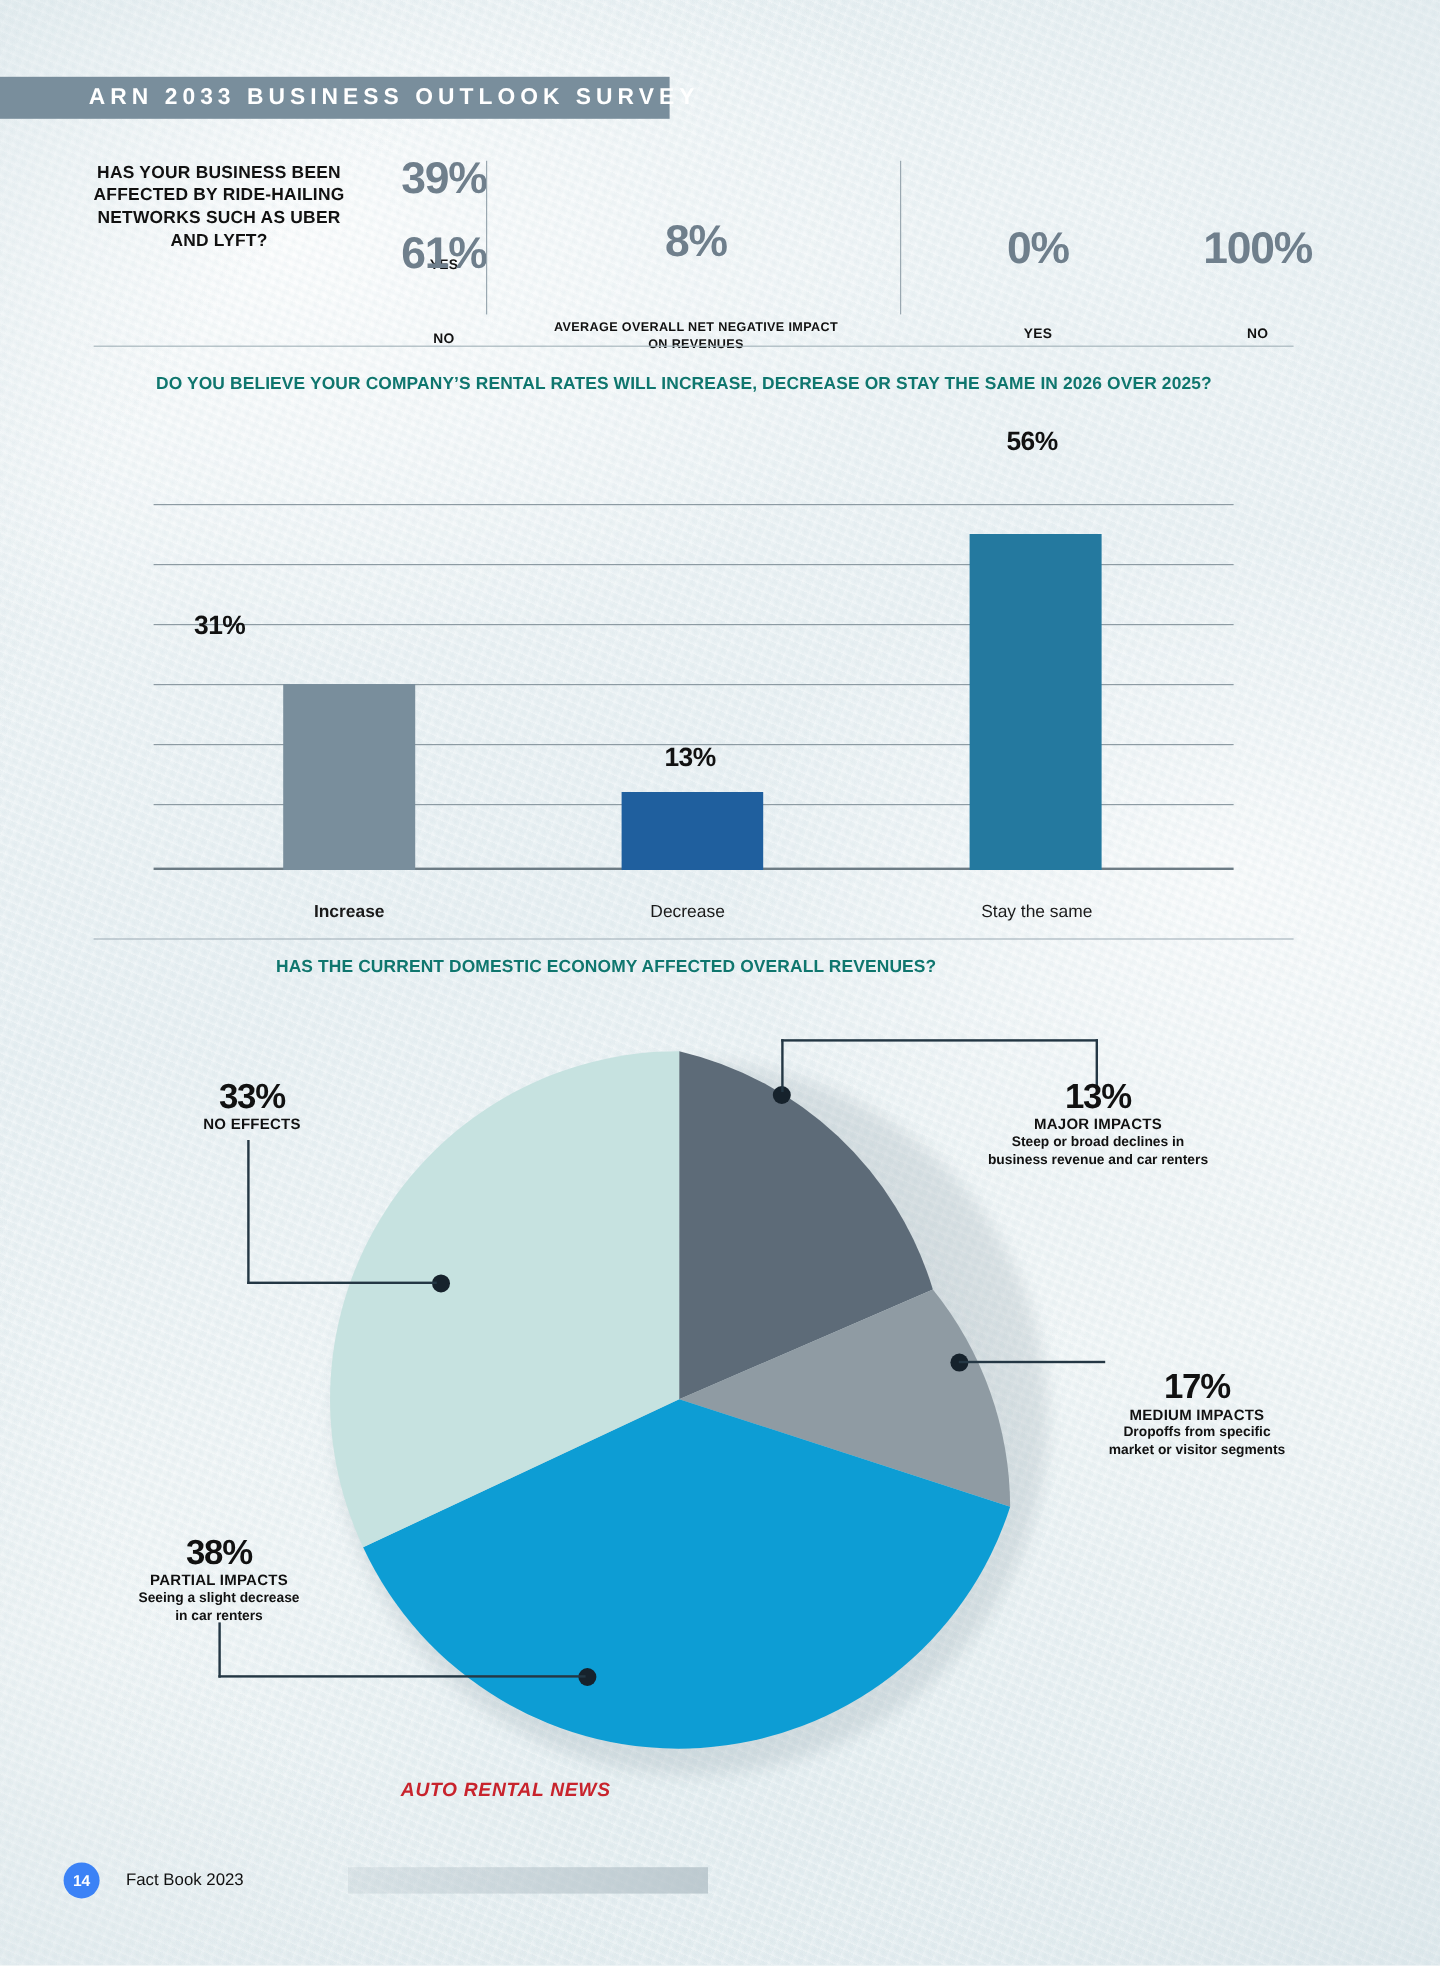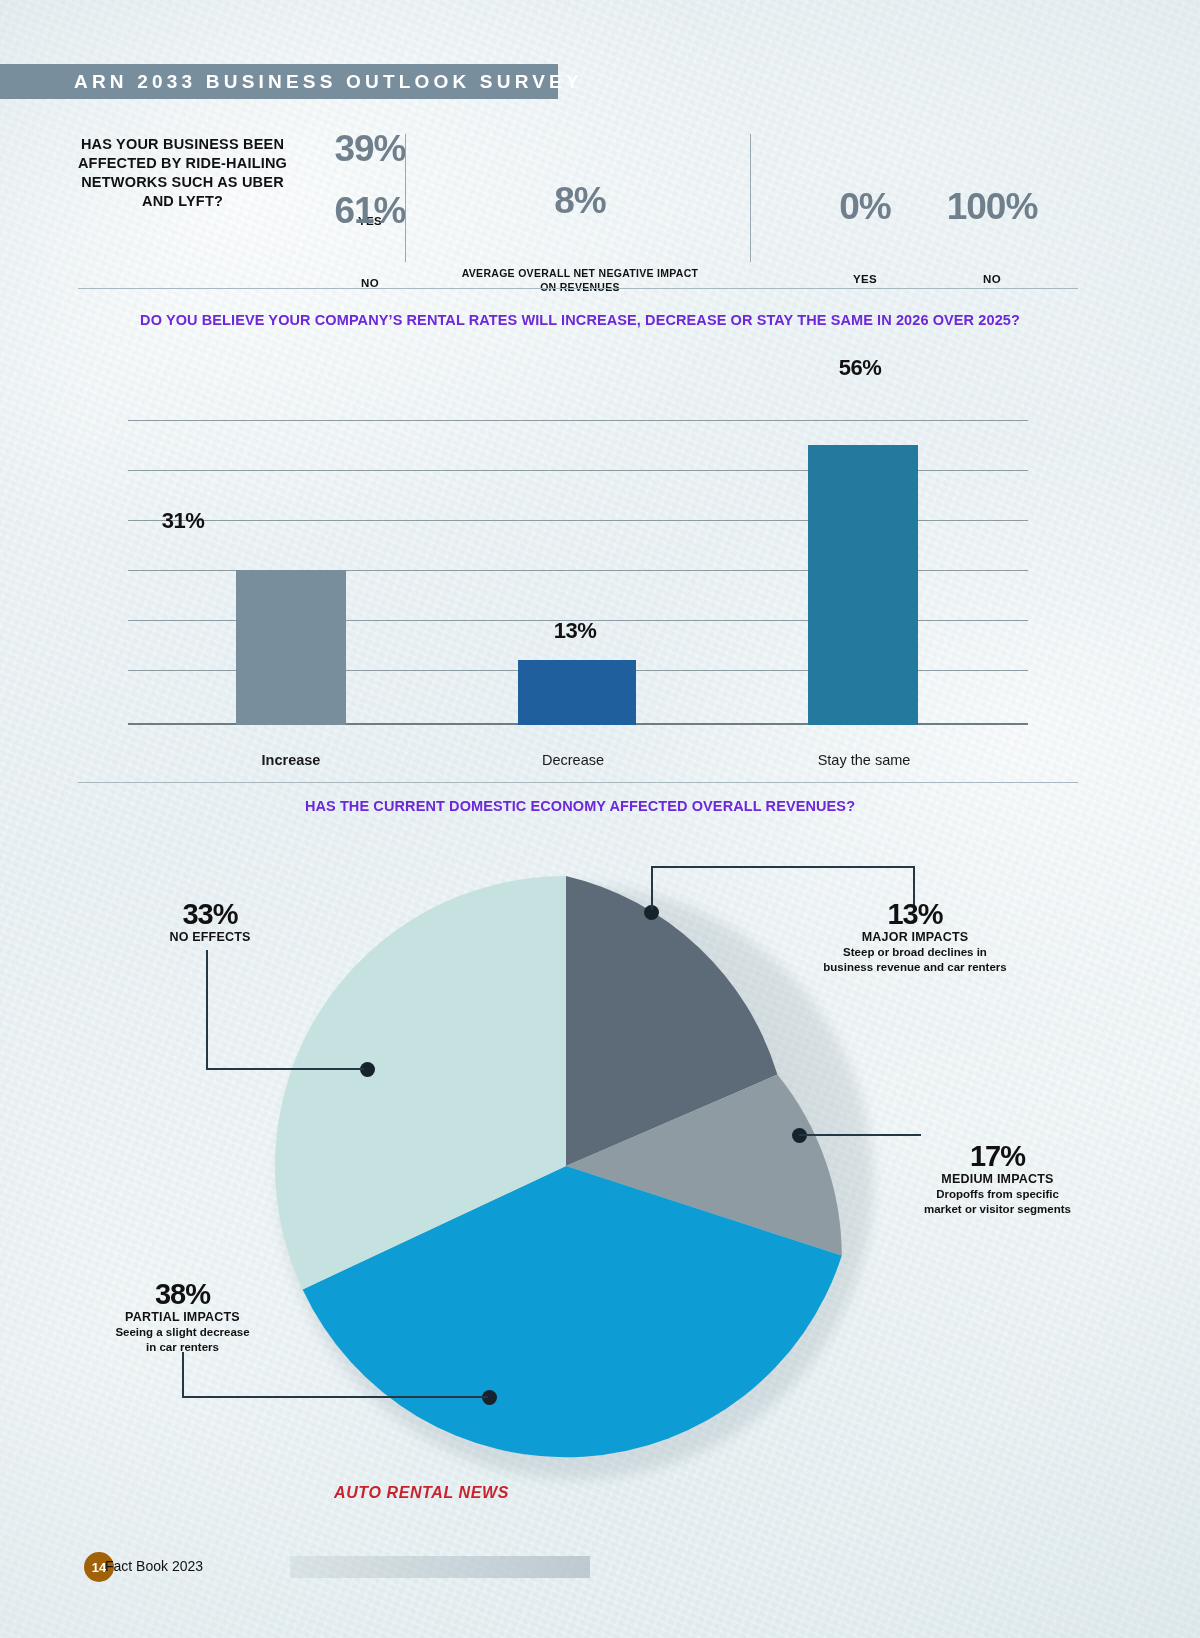--- a/index.html
+++ b/index.html
@@ -36,26 +36,26 @@
   .blk1-q{position:absolute;left:15px;top:5px;width:215px;text-align:center;}
   .blk1-n1{position:absolute;left:250px;top:0px;width:120px;text-align:center;}
   .blk1-n2{position:absolute;left:250px;top:62px;width:120px;text-align:center;}
 
   .blk2-q{position:absolute;left:355px;top:4px;width:330px;text-align:center;}
   .blk2-n{position:absolute;left:400px;top:52px;width:240px;text-align:center;}
   .blk2-cap{font-size:10.5px;line-height:13.5px;}
 
   .blk3-q{position:absolute;left:715px;top:4px;width:350px;text-align:center;}
   .blk3-n1{position:absolute;left:730px;top:58px;width:150px;text-align:center;}
-  .blk3-n2{position:absolute;left:852px;top:58px;width:160px;text-align:center;}
+  .blk3-n2{position:absolute;left:908px;top:58px;width:160px;text-align:center;}
 
   .hr{position:absolute;height:1px;background:#a9b7be;}
 
   
-  .q-title{position:absolute;font-weight:bold;font-size:14.5px;color:#6d28d9;letter-spacing:.1px;text-align:center;}
+  .q-title{position:absolute;font-weight:bold;font-size:14.5px;color:#0f766e;letter-spacing:.1px;text-align:left;}
   .bar-area{position:absolute;left:128px;top:420px;width:900px;height:305px;}
   .gl{position:absolute;left:0;right:0;height:1px;background:#8d9ba3;}
   .axis{position:absolute;left:0;right:0;bottom:0;height:2px;background:#6d7c85;}
   .bar{position:absolute;bottom:0;}
   .bar-val{position:absolute;font-weight:bold;font-size:22px;color:#111;text-align:center;letter-spacing:-.5px;}
   .cat{position:absolute;top:752px;font-size:14.5px;color:#1a1a1a;text-align:center;}
 
   
   .pie-wrap{position:absolute;left:266px;top:866px;width:620px;height:620px;}
   .pie-shadow{position:absolute;left:12px;top:18px;width:596px;height:596px;border-radius:50%;
@@ -64,21 +64,21 @@
   .pie{position:absolute;left:0;top:0;width:600px;height:600px;}
 
   .lead{position:absolute;background:#243744;}
   .dot{position:absolute;width:15px;height:15px;border-radius:50%;background:#16222c;}
   .ann-pct{font-weight:bold;font-size:29px;color:#111;letter-spacing:-1px;line-height:32px;}
   .ann-lab{font-weight:bold;font-size:12.5px;color:#111;letter-spacing:.2px;line-height:15px;}
   .ann-desc{font-weight:bold;font-size:11.5px;color:#111;line-height:14.5px;}
   .ann{position:absolute;}
 
   
-  .pg-circle{position:absolute;left:84px;top:1552px;width:30px;height:30px;border-radius:50%;background:#a16207;
+  .pg-circle{position:absolute;left:53px;top:1552px;width:30px;height:30px;border-radius:50%;background:#3b82f6;
     color:#fff;font-weight:bold;font-size:13px;display:flex;align-items:center;justify-content:center;}
   .fb{position:absolute;left:105px;top:1558px;font-size:14px;color:#111;}
   .foot-band{position:absolute;left:290px;top:1556px;width:300px;height:22px;
     background:linear-gradient(90deg,rgba(176,190,197,.25),rgba(176,190,197,.75));}
   .arn{position:absolute;left:334px;top:1484px;font-size:16px;font-weight:bold;font-style:italic;color:#c8232c;letter-spacing:.6px;}
 </style>
 </head>
 <body>
 
 <div class="grain"></div>

